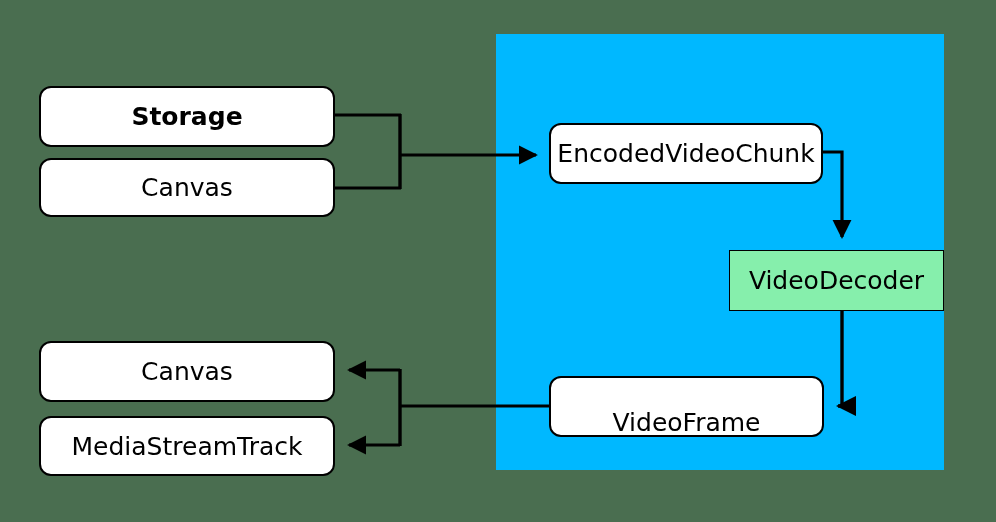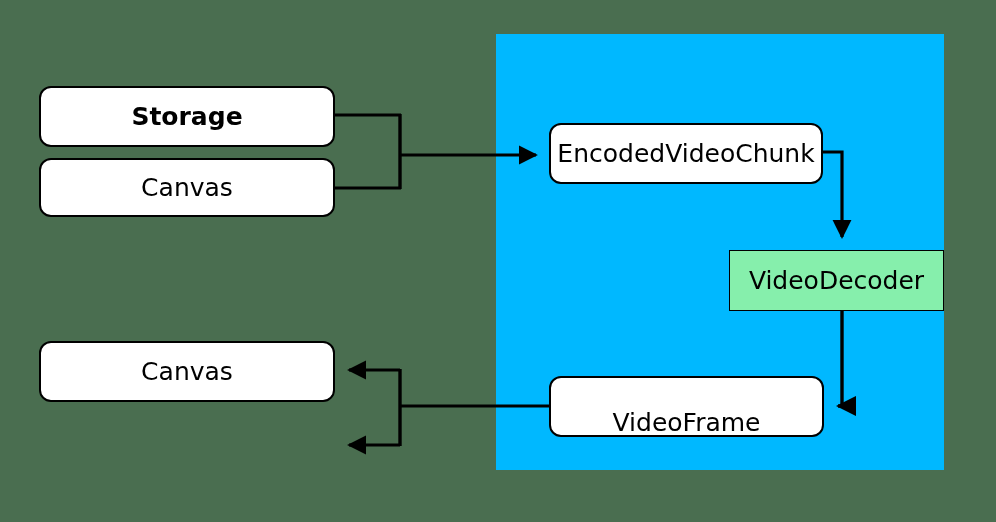--- a/index.html
+++ b/index.html
@@ -114,14 +114,17 @@
   </div>
 
   <div class="node" style="left:549px; top:376px; width:275px; height:61px; font-size:25px;align-items:flex-end;">
     <span class="node-label">VideoFrame</span>
   </div>
 
   <div class="node" style="left:39px; top:341px; width:296px; height:61px; font-size:25px;">
     <span class="node-label">Canvas</span>
   </div>
 
+  <div class="node" style="left:39px; top:416px; width:296px; height:60px; font-size:25px;">
+    <span class="node-label">MediaStreamTrack</span>
+  </div>
 
 </div>
 
 </body></html>

